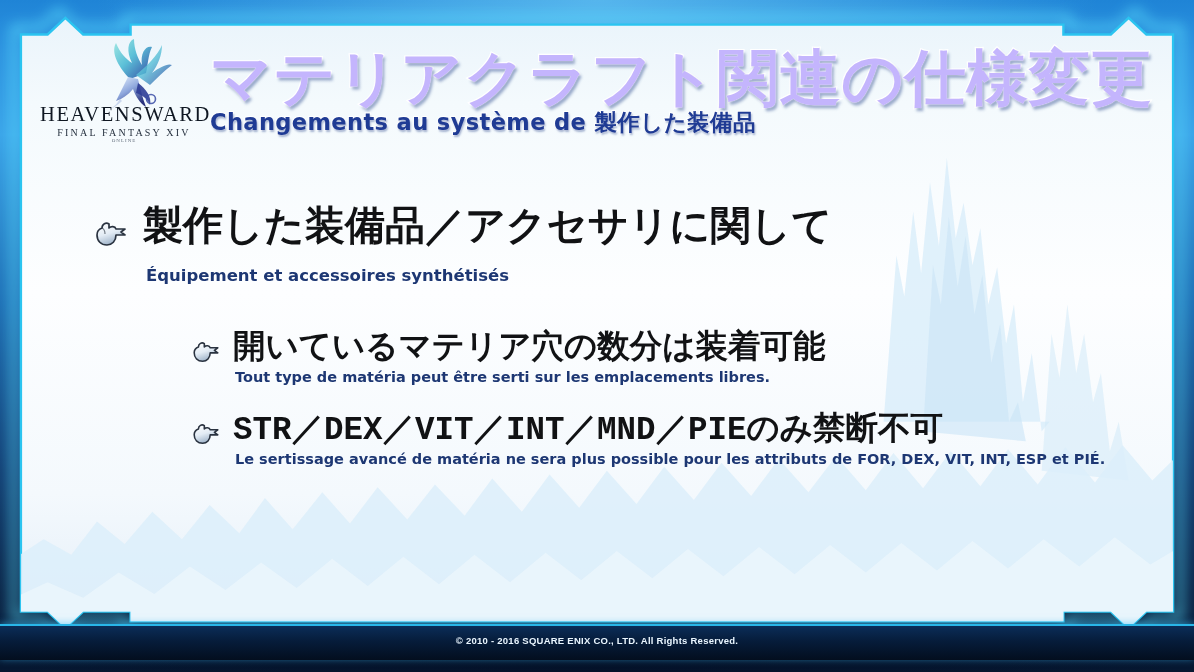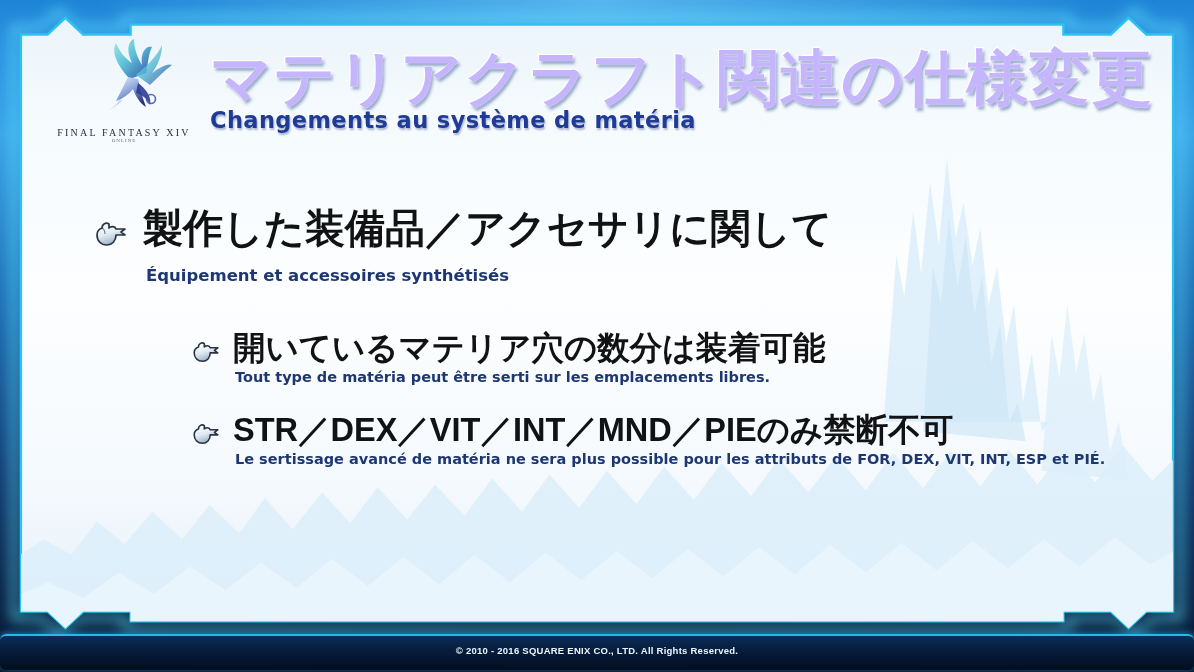--- a/index.html
+++ b/index.html
@@ -168,48 +168,47 @@
   .hand-icon {
     flex: 0 0 auto;
     margin-top: 12px;
     margin-right: 13px;
   }
   .bullet.level2 .hand-icon { margin-top: 8px; margin-right: 11px; }
   .hand-icon svg { display: block; }
 
   .bullet-text { flex: 1 1 auto; min-width: 0; }
   .b-ja {
-    font-family: Liberation Sans, sans-serif;
+    font-family: Liberation Mono, monospace;
     font-weight: bold;
     color: #111214;
     line-height: 1.08;
     white-space: nowrap;
   }
   .level1 .b-ja { font-size: 40px; letter-spacing: 0px; }
   .level2 .b-ja { font-size: 32.5px; letter-spacing: 0px; }
   .b-fr {
     font-family: "DejaVu Sans", "Liberation Sans", sans-serif;
     font-weight: bold;
     color: #1d3773;
     white-space: nowrap;
   }
   .level1 .b-fr { font-size: 16.5px; margin-top: 16px; margin-left: 3px; }
   .level2 .b-fr { font-size: 14.5px; margin-top: 3px; margin-left: 2px; }
 
   
   .footer-bar {
     position: absolute;
     left: 0;
-    bottom: 2px;
+    bottom: 12px;
     width: 100%;
     height: 34px;
     background: linear-gradient(to bottom, #0b2d58 0%, #061c3a 45%, #030e1e 100%);
     border-top: 2px solid #29b6e8;
     box-shadow: 0 -1px 7px rgba(60,190,245,0.55);
-    border-radius: 6px;
   }
   .copyright {
     position: absolute;
     left: 0; right: 0;
     top: 9px;
     text-align: center;
     font-family: "Liberation Sans", "DejaVu Sans", sans-serif;
     font-size: 9.5px;
     font-weight: bold;
     letter-spacing: 0.25px;
@@ -292,27 +291,28 @@
             <path d="M60,36 C70,28 82,16 86,6 C86,16 82,26 76,34 C84,28 92,24 96,26 C88,32 80,40 74,46 Z" fill="url(#wingG)" opacity="0.8"></path>
 
             <path d="M52,38 C48,46 44,54 40,62 C46,60 52,56 57,50 C60,58 64,64 70,68 C66,58 64,48 62,40 Z" fill="url(#bodyG)"></path>
 
             <path d="M62,44 C70,50 76,58 74,66 C72,60 66,56 60,54 Z" fill="#2f3d96" opacity="0.9"></path>
 
             <path d="M44,60 C40,66 36,70 30,72 C36,70 42,66 46,62 Z" fill="#b9c9e8" opacity="0.7"></path>
             <circle cx="75" cy="60" r="4.5" fill="none" stroke="#3b4da6" stroke-width="1.6" opacity="0.85"></circle>
           </svg>
         </div>
+        <div class="logo-title">HEAVENSWARD</div>
         <div class="logo-sub">FINAL FANTASY XIV</div>
         <div class="logo-sub2">ONLINE</div>
       </div>
 
       <div class="title-block">
         <div class="title-ja">マテリアクラフト関連の仕様変更</div>
-        <div class="title-fr">Changements au système de matéria</div>
+        <div class="title-fr">Changements au système de 製作した装備品</div>
       </div>
     </div>
 
     <div class="bullets">
 
       <div class="bullet level1">
         <span class="hand-icon">
           <svg width="38" height="30" viewBox="0 0 38 30" aria-hidden="true">
             <defs>
               <linearGradient id="handG1" x1="0" y1="0" x2="0.4" y2="1">

